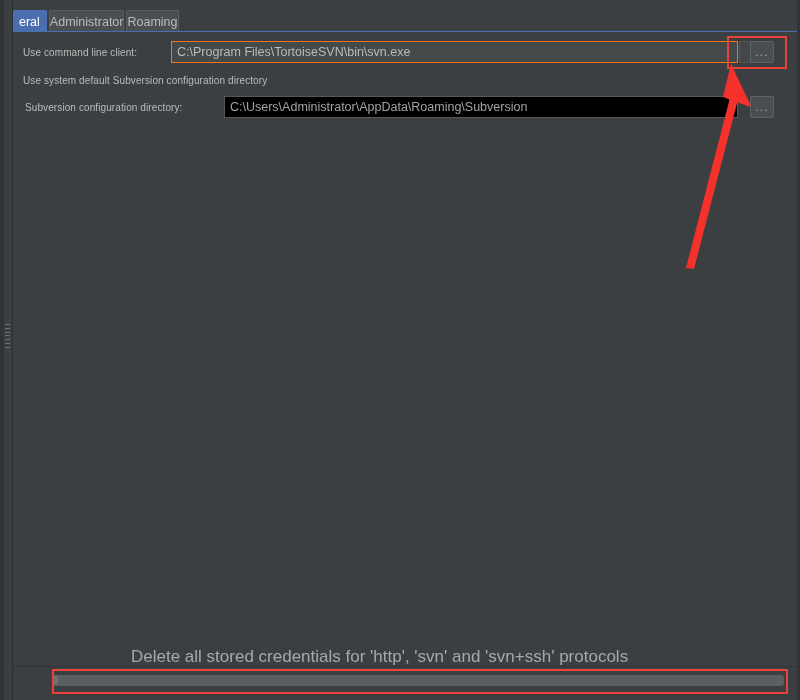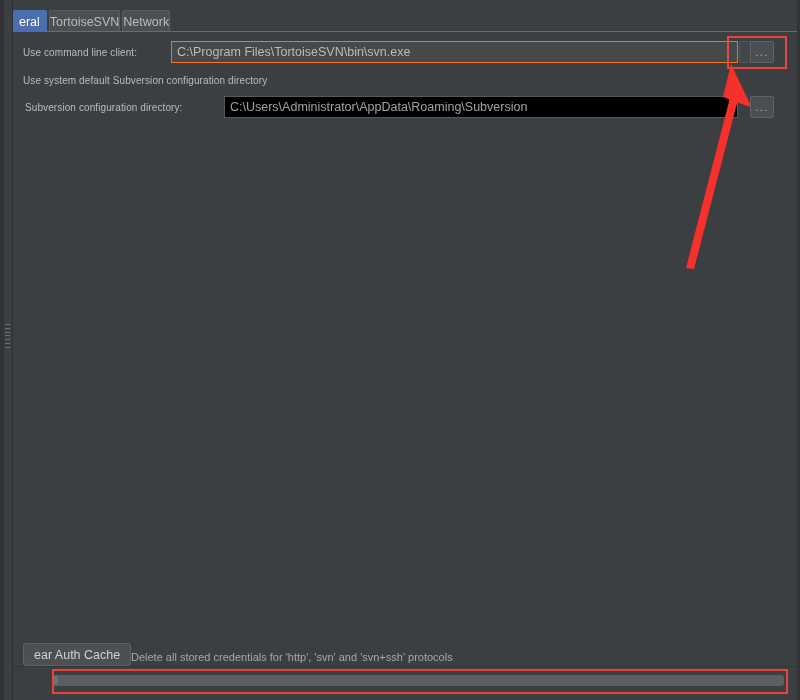--- a/index.html
+++ b/index.html
@@ -177,21 +177,21 @@
     border-radius: 3px;
     height: 23px;
     display: flex;
     align-items: center;
     justify-content: center;
     padding: 0 10px;
     white-space: nowrap;
   }
 
   .hint {
-    font-size: 11px;
+    font-size: 17px;
     color: #a6a9ab;
     white-space: nowrap;
   }
 
   
   .hscroll-track {
     position: absolute;
     background: #3c3f41;
   }
   .hscroll-thumb {
@@ -255,24 +255,24 @@
   </div>
   <div class="panel-divider"></div>
 
   <div class="content">
 
     <div class="tabbar">
       <div class="tab selected">
         <span>eral</span>
       </div>
       <div class="tab">
-        <span>TortoiseSVN</span>
+        <span>Administrator</span>
       </div>
       <div class="tab">
-        <span>Network</span>
+        <span>Roaming</span>
       </div>
     </div>
     <div class="tabbar-underline"></div>
 
     <div class="row" style="left:10px; top:41px;">
       <span class="lbl">Use command line client:</span>
     </div>
     <div class="textfield" style="position:absolute; left:158px; top:41px; width:567px;">
       <span>C:\Program Files\TortoiseSVN\bin\svn.exe</span>
     </div>
@@ -289,23 +289,20 @@
       <span class="lbl">Use system default Subversion configuration directory</span>
     </div>
     <div class="textfield readonly" style="position:absolute; left:211px; top:96px; width:514px;">
       <span>C:\Users\Administrator\AppData\Roaming\Subversion</span>
     </div>
     <div class="smallbtn" style="position:absolute; left:737px; top:96px;">
       <span>...</span>
     </div>
 
 
-    <div class="pushbtn" style="position:absolute; left:10px; top:643px;">
-      <span>ear Auth Cache</span>
-    </div>
     <div style="position:absolute; left:118px; top:647px;">
       <span class="hint">Delete all stored credentials for 'http', 'svn' and 'svn+ssh' protocols</span>
     </div>
   </div>
 
   <div class="bottom-separator"></div>
 
   <div class="hscroll-track" style="left:13px; top:667px; width:787px; height:33px;"></div>
   <div class="hscroll-thumb" style="left:52px; top:675px; width:732px; height:11px;"></div>
   <div class="hscroll-leftcap" style="left:53px; top:676px; width:5px; height:9px;"></div>

